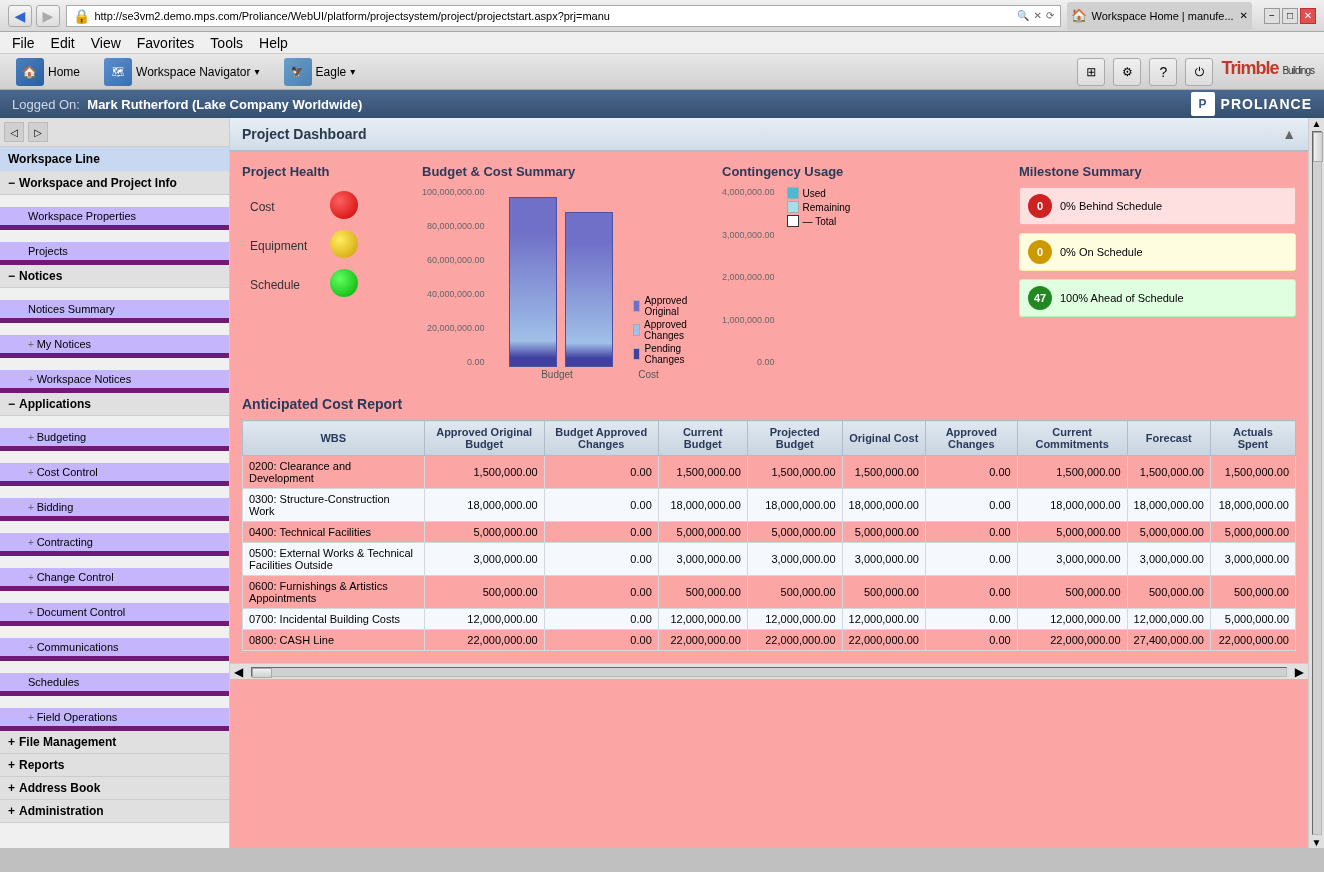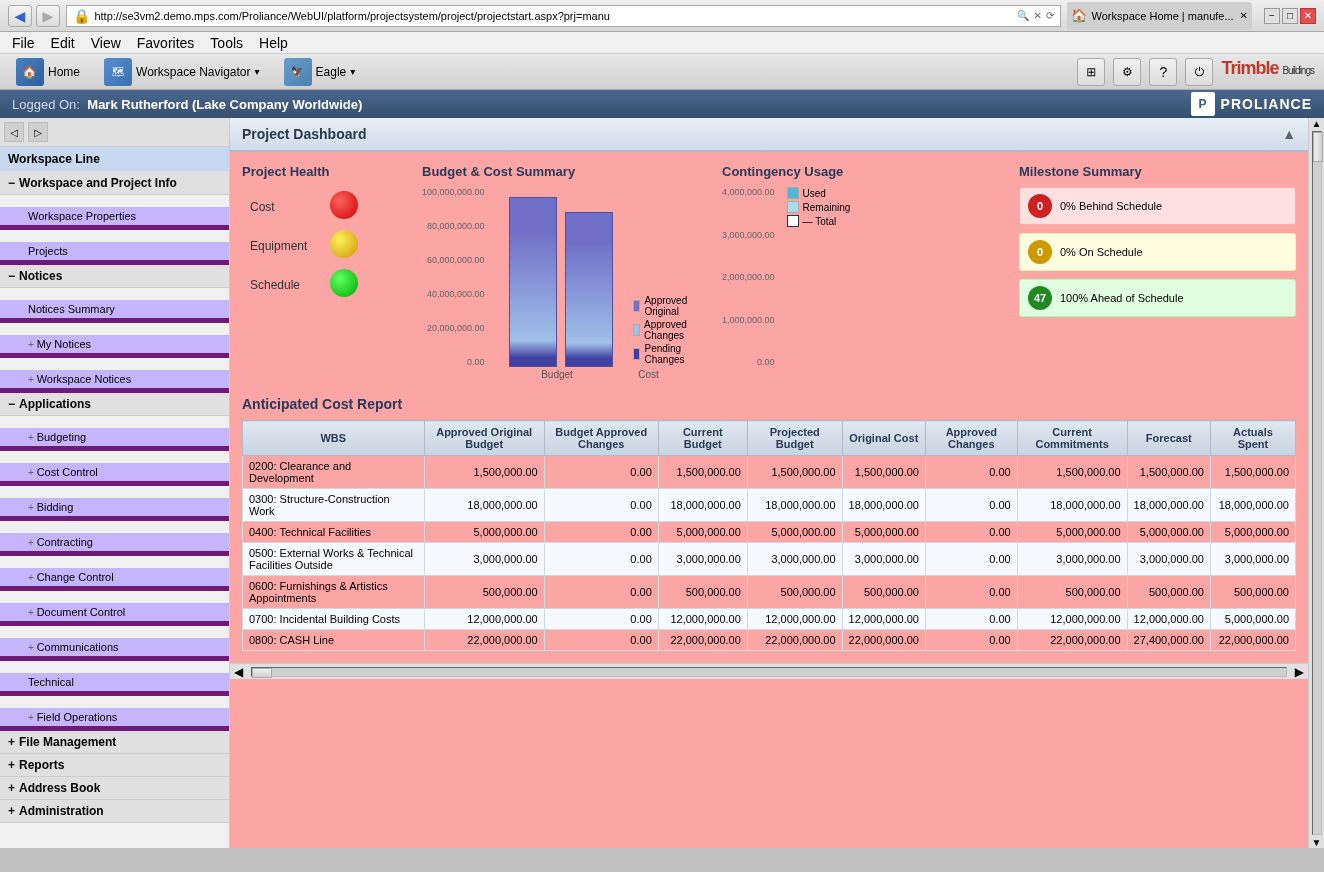--- a/index.html
+++ b/index.html
@@ -250,21 +250,21 @@
     </div>
     <div class="sidebar-subitem">
       <span class="plus-icon">+ </span>Change Control
     </div>
     <div class="sidebar-subitem">
       <span class="plus-icon">+ </span>Document Control
     </div>
     <div class="sidebar-subitem">
       <span class="plus-icon">+ </span>Communications
     </div>
-    <div class="sidebar-subitem">Technical</div>
+    <div class="sidebar-subitem">Schedules</div>
     <div class="sidebar-subitem">
       <span class="plus-icon">+ </span>Field Operations
     </div>
 
     <div class="sidebar-section">
       <span>+</span>
       <span>File Management</span>
     </div>
 
     <div class="sidebar-section">

